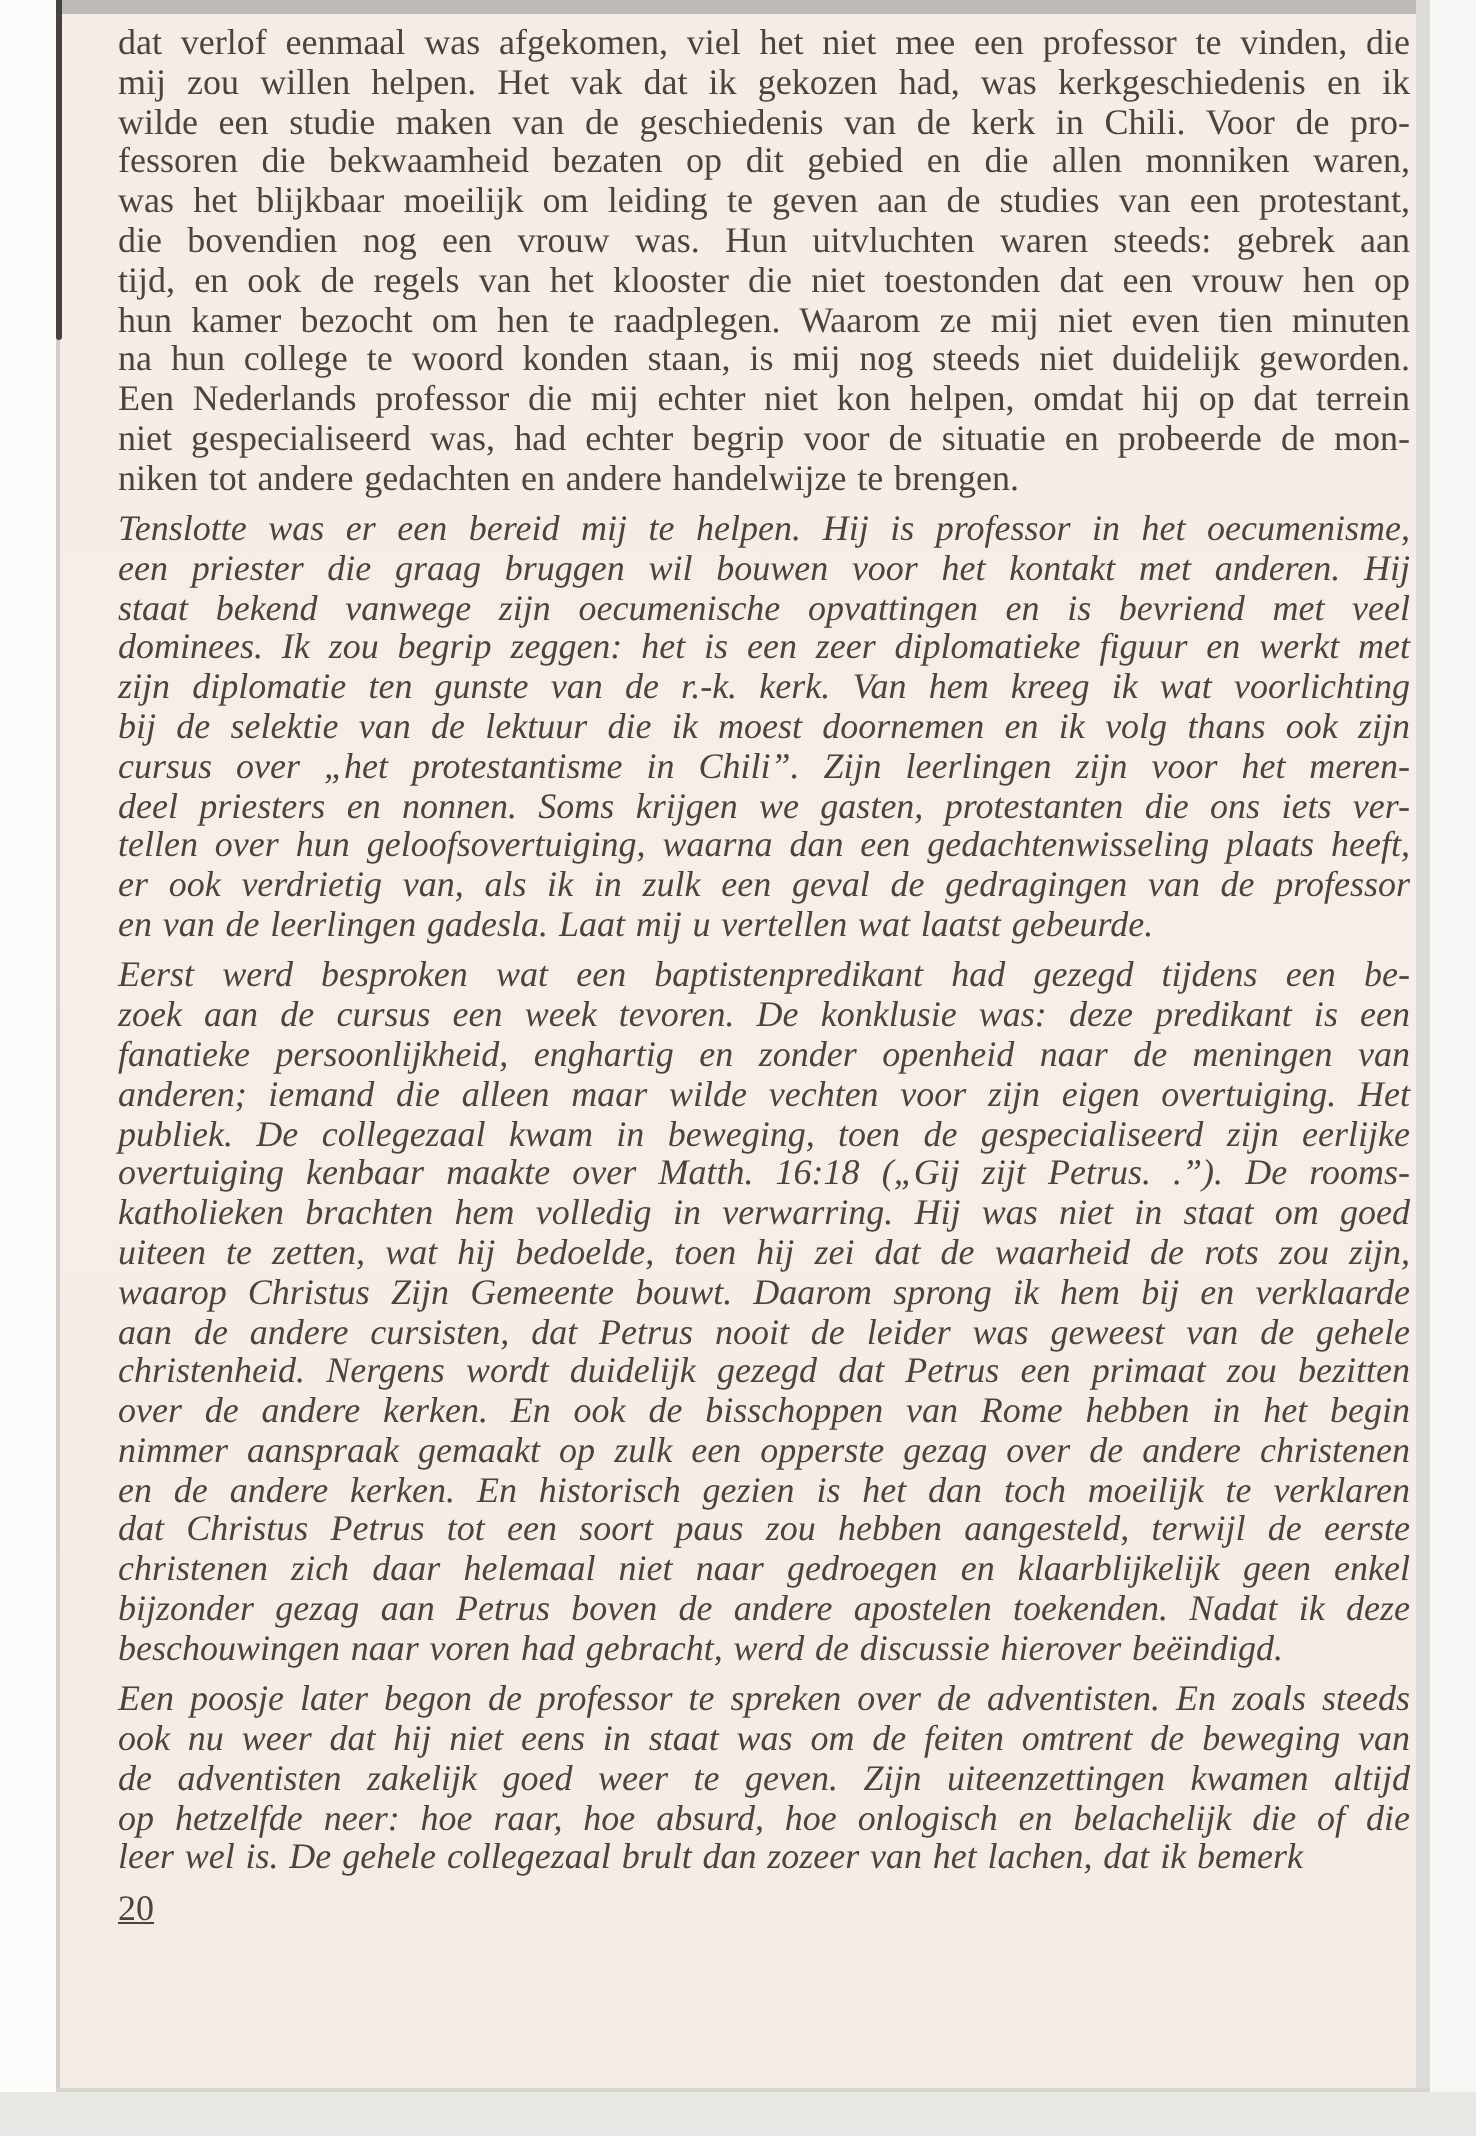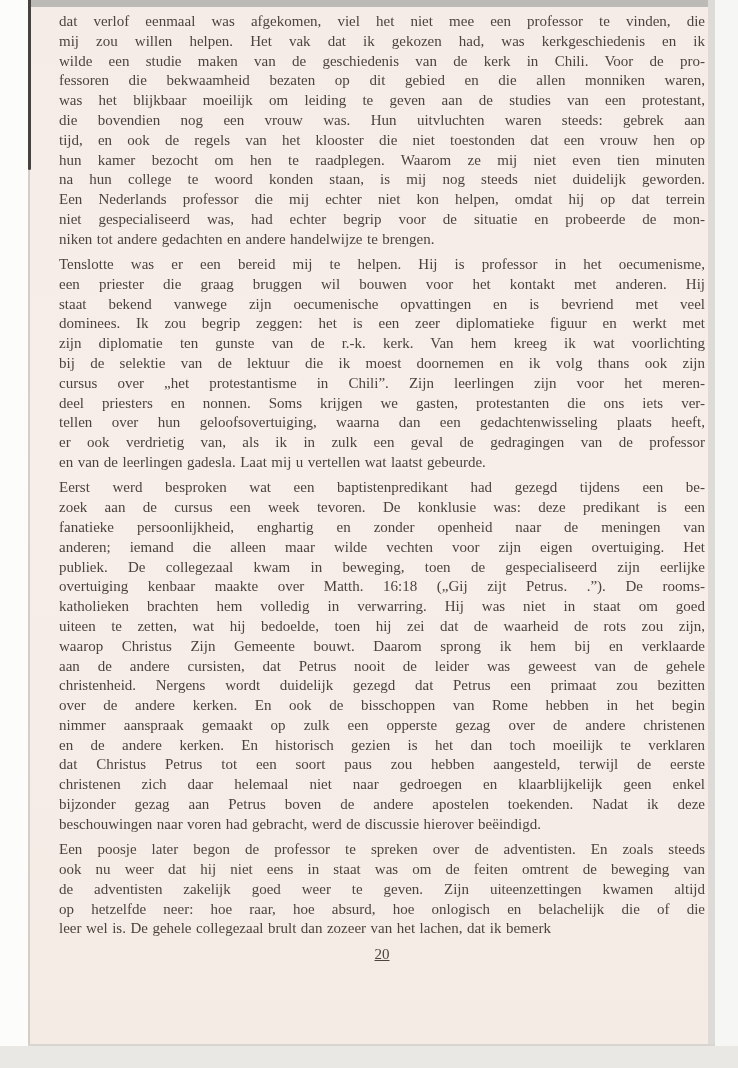--- a/index.html
+++ b/index.html
@@ -20,29 +20,29 @@
   .right-edge  { position:absolute; left:708px; top:0;    width:7px;   height:1046px; background:#dcdbd8; }
   .right-strip { position:absolute; left:715px; top:0;    width:23px;  height:1046px; background:#f6f6f4; }
   .bottom-strip{ position:absolute; left:0;   top:1046px; width:738px; height:22px;   background:#e9e8e5; }
   .bottom-edge { position:absolute; left:28px; top:1044px; width:687px; height:2px;   background:#d8d4cf; }
 
   
   .text-block {
     position: absolute;
     left: 59px; top: 12px;
     width: 646px;
-    font-size: 15px;
+    font-size: 18px;
     line-height: 19.8px;
     color: #4b443d;
     word-spacing: 0.05em;
   }
-  .para + .para { margin-top: 5.5px; }
+  .para + .para { margin-top: 5.5px; font-style: italic; }
   .line { text-align: justify; text-align-last: justify; white-space: normal; }
   .line.last { text-align-last: left; }
-  .page-number { margin-top: 6px; text-align: center; text-decoration: underline; }
+  .page-number { margin-top: 6px; text-align: left; text-decoration: underline; }
 </style>
 </head>
 <body>
 
 <div class="left-strip"></div>
 <div class="top-band"></div>
 <div class="page"></div>
 <div class="page-edge-line"></div>
 <div class="corner-mark"></div>
 <div class="right-edge"></div>

